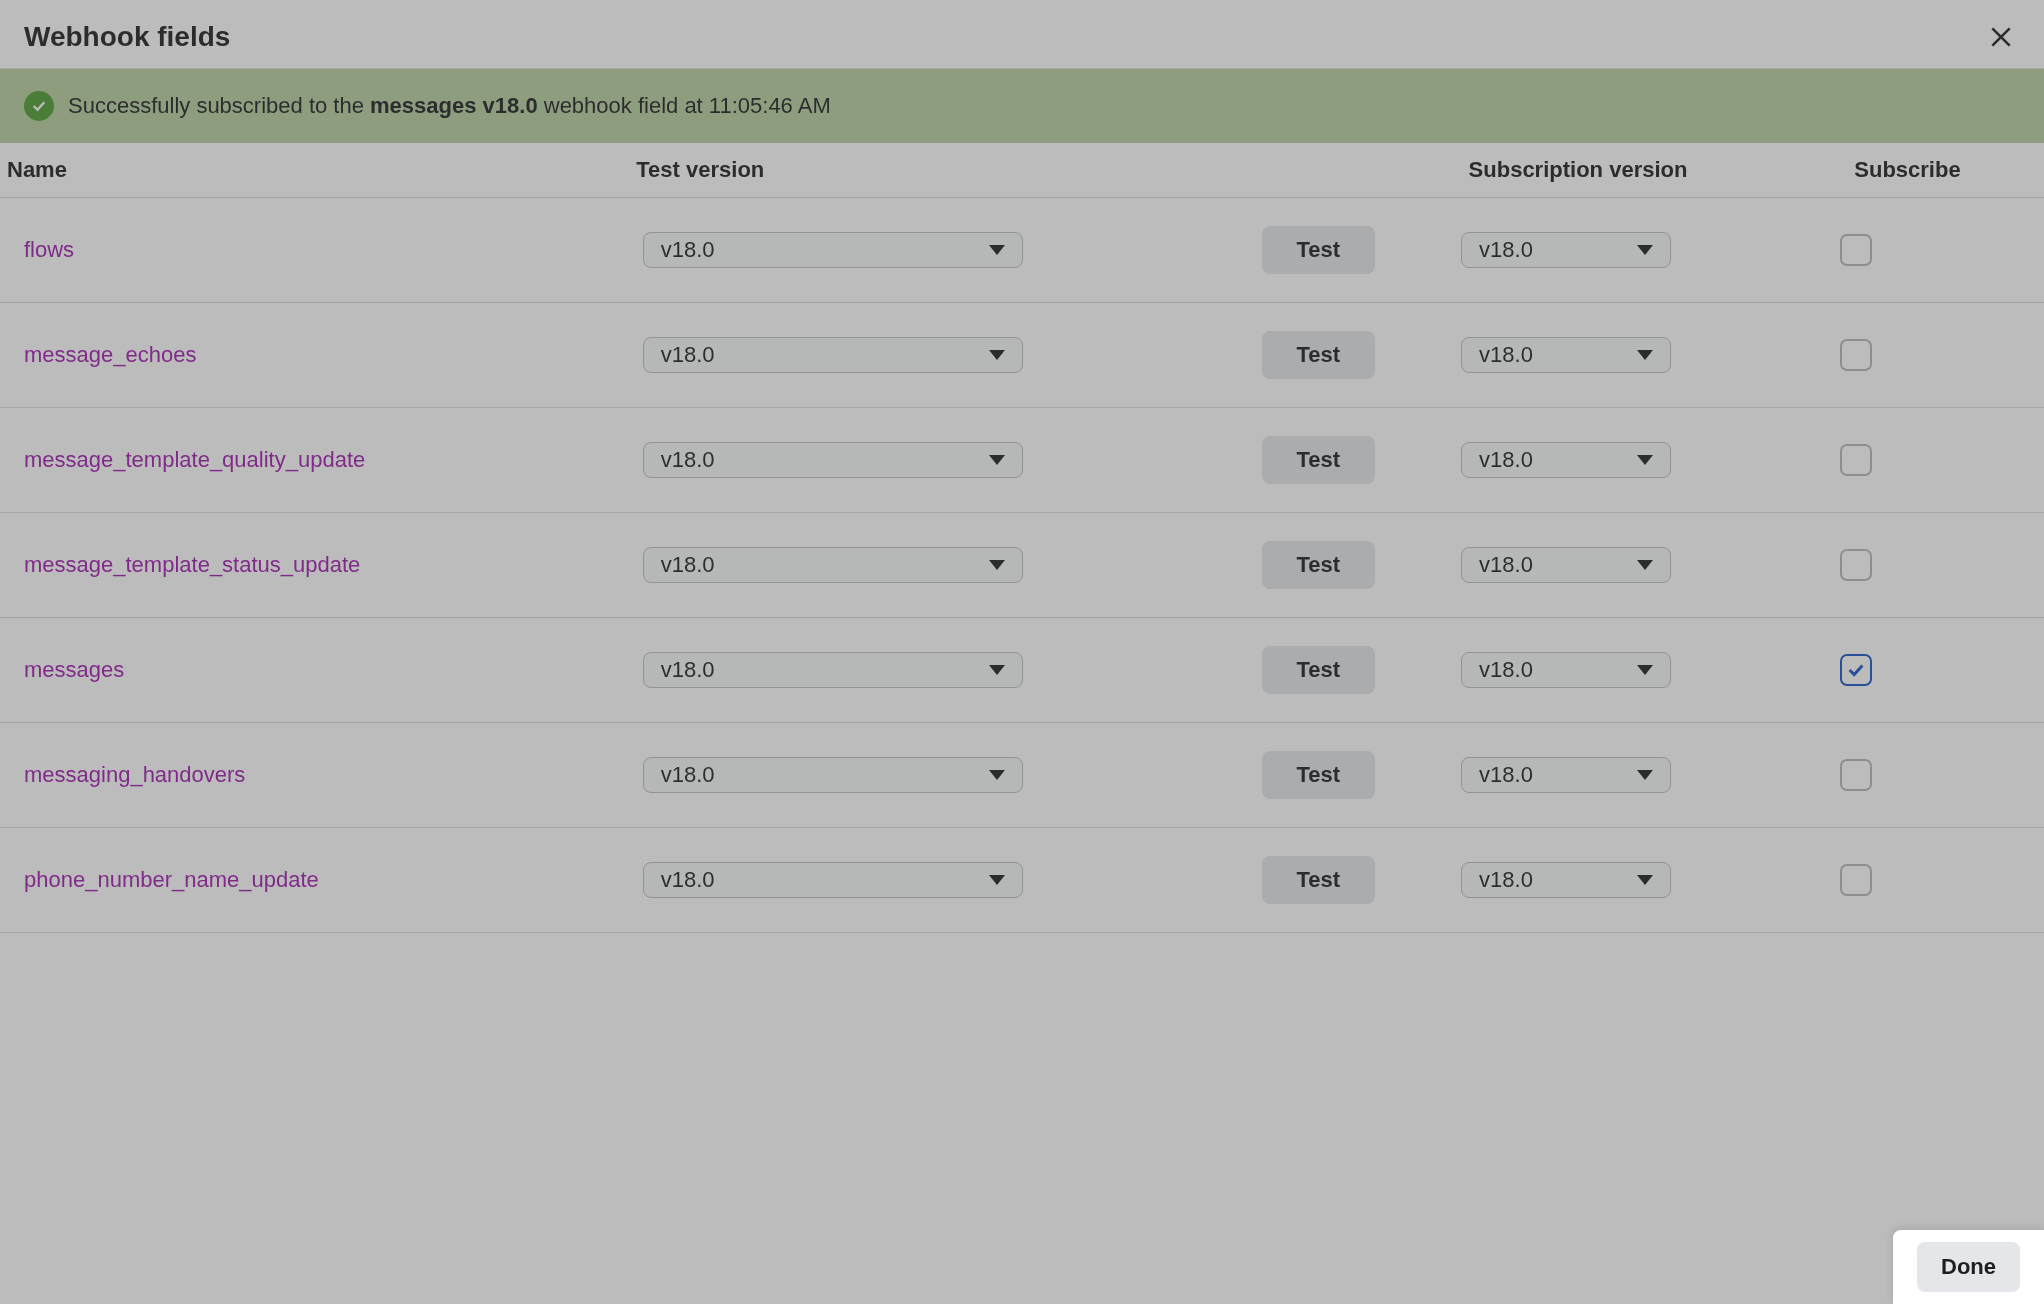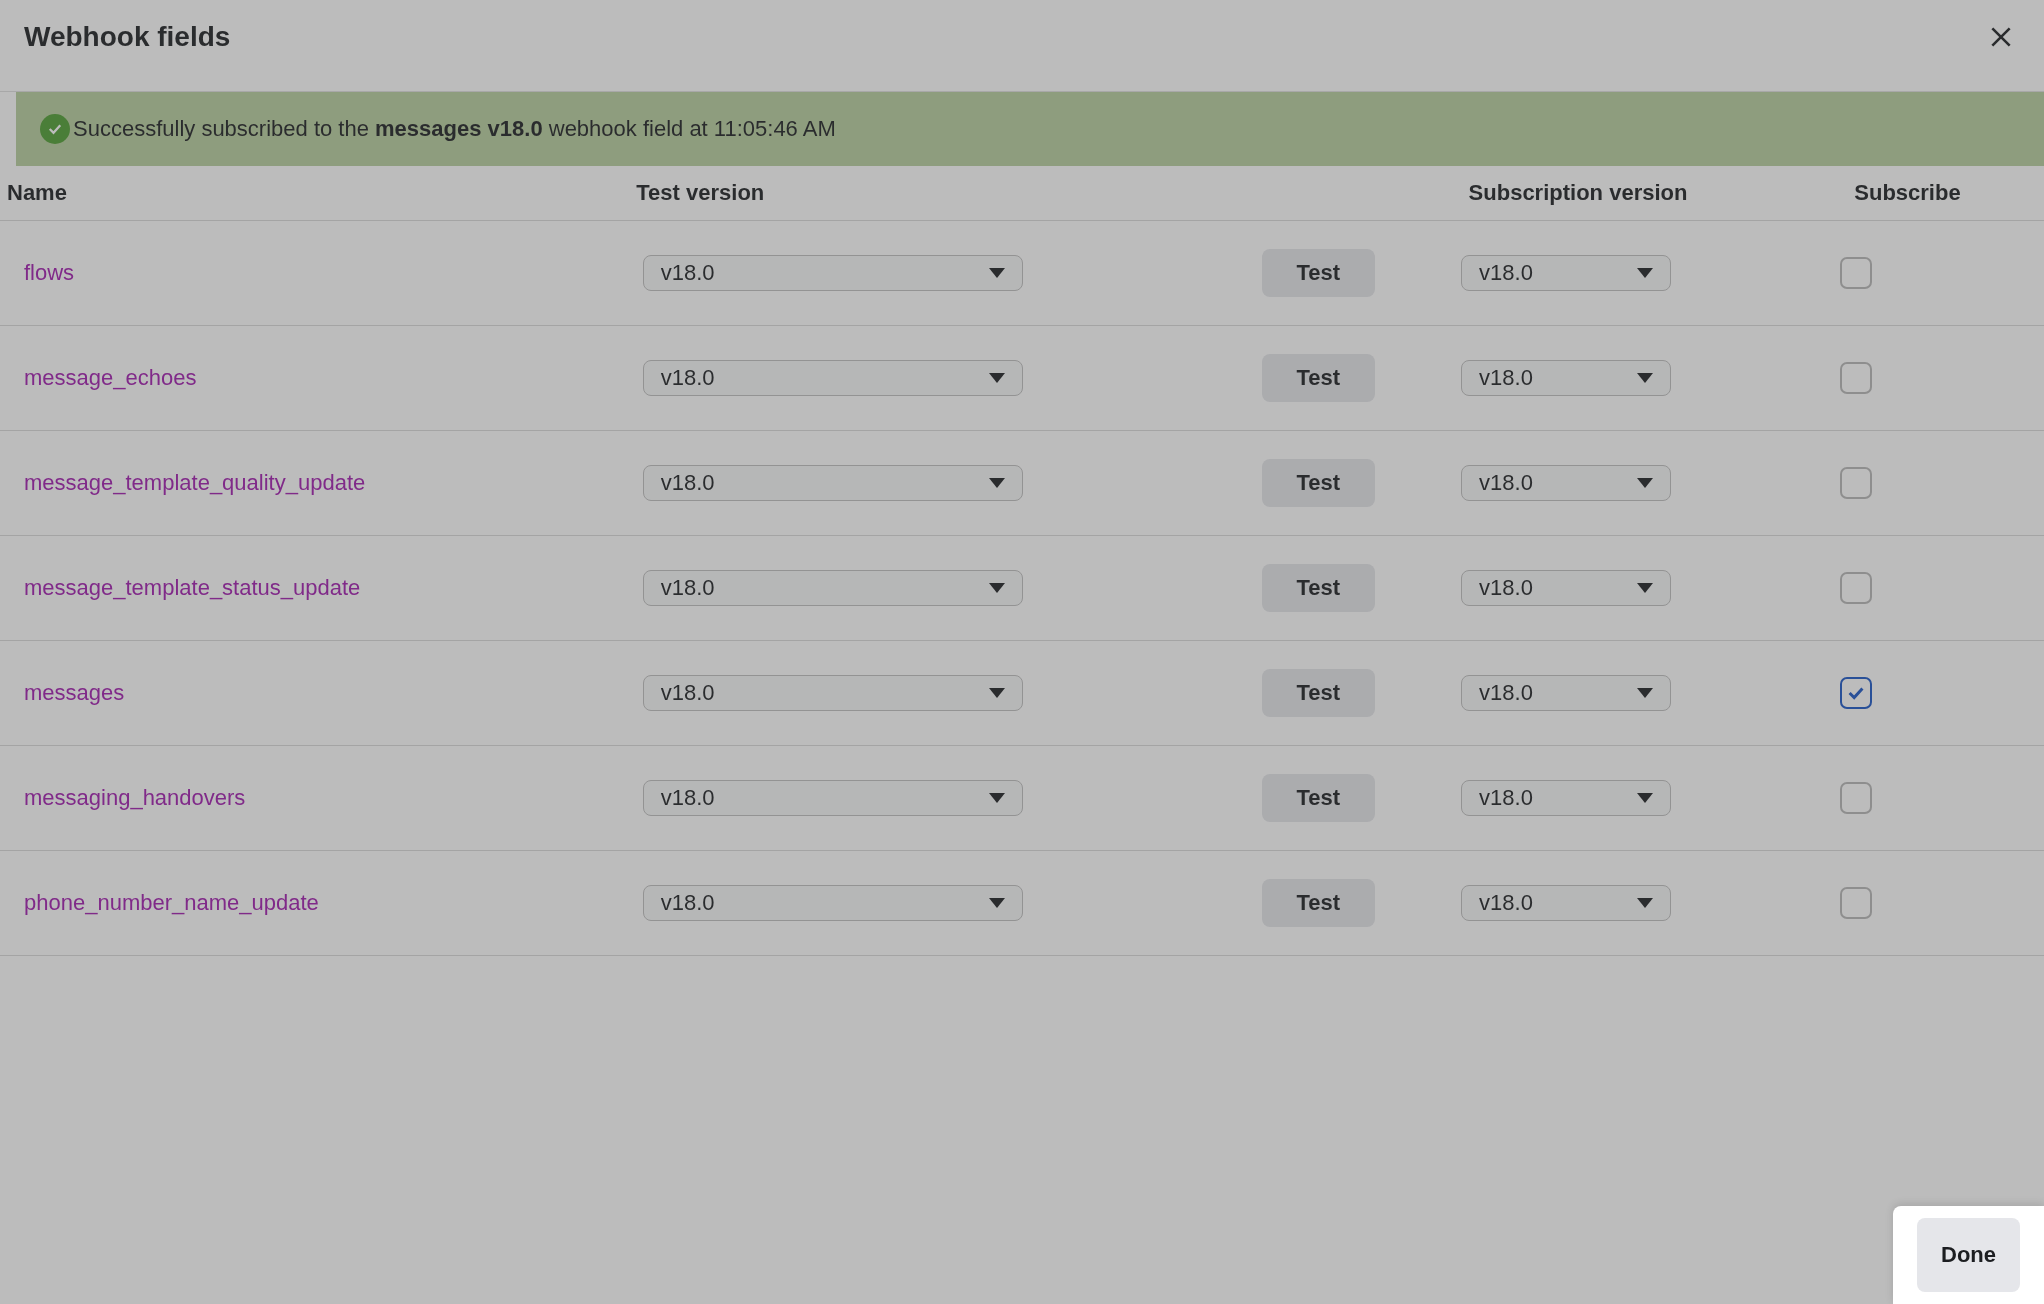--- a/index.html
+++ b/index.html
@@ -25,21 +25,21 @@
     flex: 1;
     display: flex;
     flex-direction: column;
     position: relative;
     overflow: hidden;
   }
   .modal-header {
     display: flex;
     align-items: center;
     justify-content: space-between;
-    padding: 18px 24px 35px 24px;
+    padding: 18px 24px 12px 24px;
     border-bottom: 1px solid #e0e0e0;
   }
   .modal-title {
     font-size: 28px;
     font-weight: 700;
     color: #1c1e21;
   }
   .close-btn {
     background: none;
     border: none;
@@ -53,24 +53,23 @@
     width: 26px;
     height: 26px;
     stroke: #1c1e21;
     stroke-width: 2.4;
   }
   .toast {
     background: #b8cf9e;
     display: flex;
     align-items: center;
     padding: 22px 24px;
-    gap: 3px;
-    font-size: 22px;
-    color: #1c1e21;
-    margin-left: 16px;
+    gap: 14px;
+    font-size: 22px;
+    color: #1c1e21;
   }
   .toast-icon {
     width: 30px;
     height: 30px;
     border-radius: 50%;
     background: #4e9e31;
     display: flex;
     align-items: center;
     justify-content: center;
     flex-shrink: 0;
@@ -182,21 +181,21 @@
     right: 0;
     background: #ffffff;
     border-top-left-radius: 8px;
     box-shadow: 0 -2px 8px rgba(0,0,0,0.12);
     padding: 12px 24px;
   }
   .done-btn {
     background: #e5e6ea;
     border: none;
     border-radius: 8px;
-    padding: 24px 24px;
+    padding: 12px 24px;
     font-size: 22px;
     font-weight: 600;
     color: #1c1e21;
     cursor: pointer;
   }
   
   .scrim {
     position: absolute;
     inset: 0;
     background: rgba(70,70,70,0.36);

